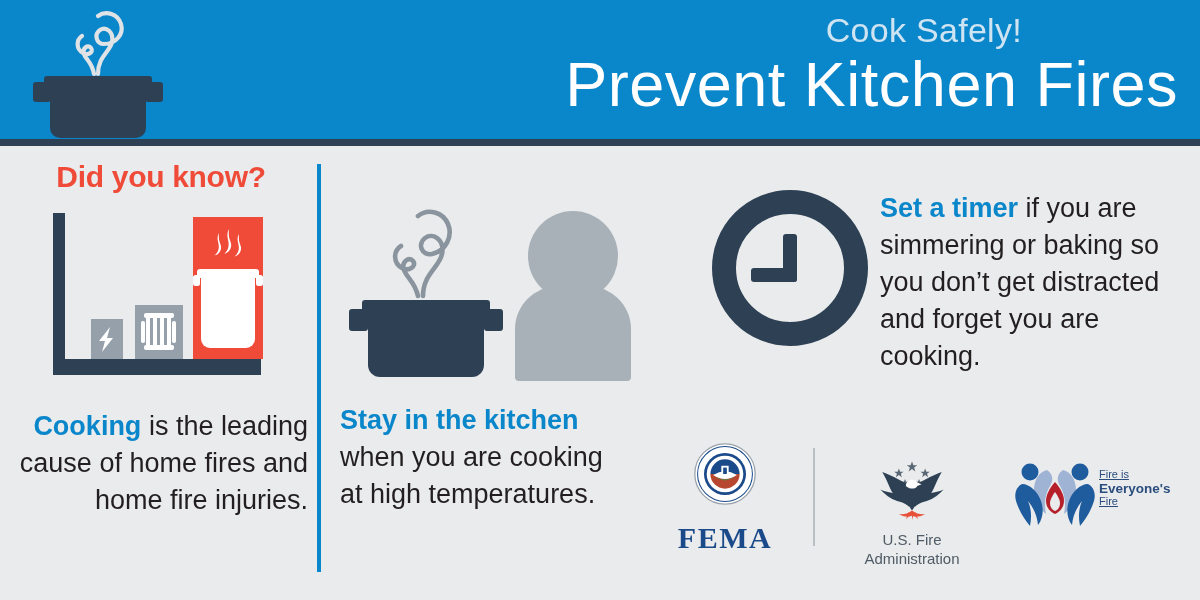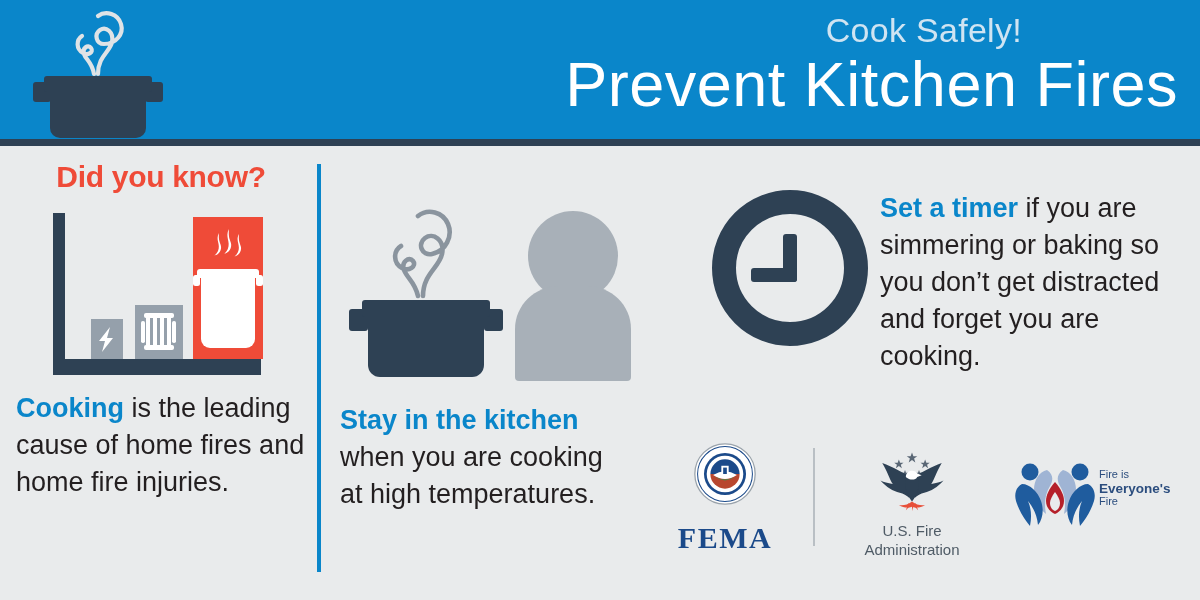--- a/index.html
+++ b/index.html
@@ -68,23 +68,23 @@
     font-size: 30px;
     font-weight: bold;
     color: #ef4b38;
     letter-spacing: -0.3px;
   }
   .stove-chart {
     position: absolute; left: 53px; top: 213px;
     width: 220px; height: 170px;
   }
   .left-caption {
-    position: absolute; left: 16px; top: 390px;
+    position: absolute; left: 16px; top: 408px;
     width: 292px;
-    text-align: left;
+    text-align: right;
     font-size: 27px;
     line-height: 37px;
     color: #231f20;
   }
   .left-caption b { color: #0a86ca; font-weight: bold; }
 
   
   .mid-art {
     position: absolute; left: 338px; top: 178px;
     width: 310px; height: 208px;
@@ -130,21 +130,21 @@
     color: #1b4a8a;
     letter-spacing: 1.5px;
     margin-top: 11px;
   }
   .logo-sep {
     position: absolute; left: 158px; top: 6px;
     width: 2px; height: 98px;
     background: #b9bfc4;
   }
   .logo-usfa {
-    position: absolute; left: 182px; top: 8px;
+    position: absolute; left: 182px; top: 17px;
     width: 150px; text-align: center;
   }
   .usfa-word {
     font-size: 15px;
     line-height: 19px;
     color: #4f5b66;
     margin-top: 1px;
   }
   .logo-feef {
     position: absolute; left: 358px; top: 12px;
@@ -153,21 +153,21 @@
   .feef-text {
     position: absolute; left: 86px; top: 14px;
     width: 86px;
     font-size: 11px;
     line-height: 13.5px;
     color: #2b4d7e;
   }
   .feef-text .big {
     font-size: 13.5px; font-weight: bold; display: block;
   }
-  .feef-text .sm { display: block; }
+  .feef-text .sm { display: block; text-decoration: underline; }
 </style>
 </head>
 <body>
 
 <div id="poster">
 
   <div class="header"></div>
   <div class="header-rule"></div>
 
   <div class="header-pot-wrap">

